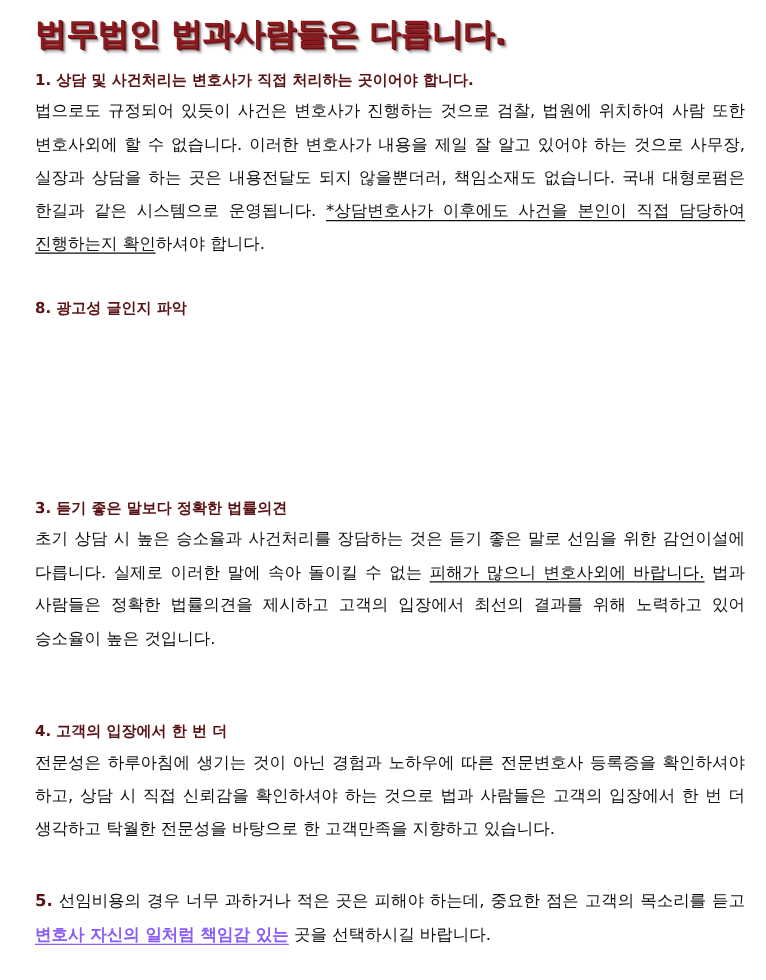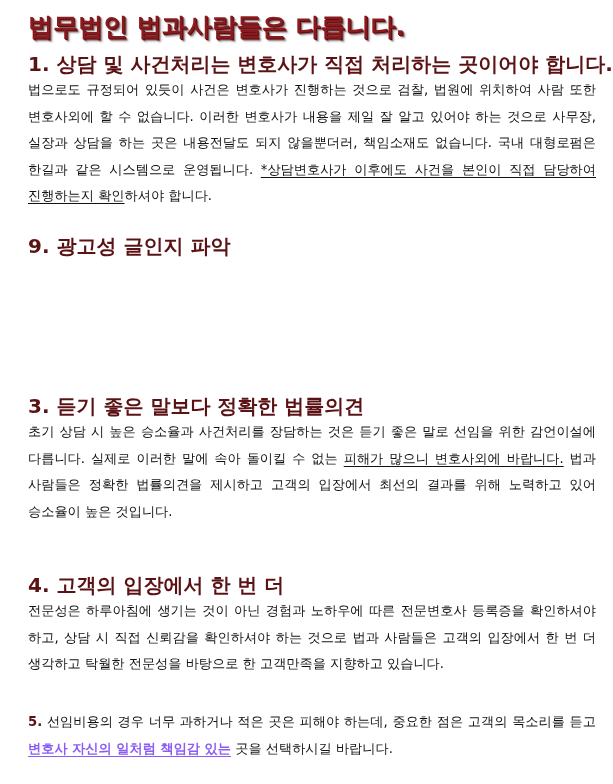--- a/index.html
+++ b/index.html
@@ -31,21 +31,21 @@
       letter-spacing: 0px;
       text-shadow: 1px 1px 0 #5a0f12, 2px 2px 1px rgba(90,15,18,0.55), 3px 3px 2px rgba(0,0,0,0.25);
       white-space: nowrap;
     }
     .section {
       position: absolute;
       left: 24px;
       width: 568px;
     }
     .heading {
-      font-size: 20px;
+      font-size: 12px;
       font-weight: bold;
       color: #5a1214;
       height: 26px;
       line-height: 26px;
       white-space: nowrap;
     }
     .para {
       font-size: 13.2px;
       line-height: 26.6px;
       text-align: justify;
@@ -73,21 +73,21 @@
 <div class="page">
 
   <div class="title">법무법인 법과사람들은 다릅니다.</div>
 
   <div class="section" style="top:51px;">
     <div class="heading">1. 상담 및 사건처리는 변호사가 직접 처리하는 곳이어야 합니다.</div>
     <div class="para"><span>법으로도 규정되어 있듯이 사건은 변호사가 진행하는 것으로 검찰, 법원에 위치하여 사람 또한 변호사외에 할 수 없습니다. 이러한 변호사가 내용을 제일 잘 알고 있어야 하는 것으로 사무장, 실장과 상담을 하는 곳은 내용전달도 되지 않을뿐더러, 책임소재도 없습니다. 국내 대형로펌은 한길과 같은 시스템으로 운영됩니다. </span><span class="u">*상담변호사가 이후에도 사건을 본인이 직접 담당하여 진행하는지 확인</span><span>하셔야 합니다.</span></div>
   </div>
 
   <div class="section" style="top:233px;">
-    <div class="heading">9. 광고성 글인지 파악</div>
+    <div class="heading">8. 광고성 글인지 파악</div>
   </div>
 
   <div class="section" style="top:393px;">
     <div class="heading">3. 듣기 좋은 말보다 정확한 법률의견</div>
     <div class="para"><span>초기 상담 시 높은 승소율과 사건처리를 장담하는 것은 듣기 좋은 말로 선임을 위한 감언이설에 다릅니다. 실제로 이러한 말에 속아 돌이킬 수 없는 </span><span class="u">피해가 많으니 변호사외에 바랍니다.</span><span> 법과 사람들은 정확한 법률의견을 제시하고 고객의 입장에서 최선의 결과를 위해 노력하고 있어 승소율이 높은 것입니다.</span></div>
   </div>
 
   <div class="section" style="top:552px;margin-top:20px;">
     <div class="heading">4. 고객의 입장에서 한 번 더</div>
     <div class="para"><span>전문성은 하루아침에 생기는 것이 아닌 경험과 노하우에 따른 전문변호사 등록증을 확인하셔야 하고, 상담 시 직접 신뢰감을 확인하셔야 하는 것으로 법과 사람들은 고객의 입장에서 한 번 더 생각하고 탁월한 전문성을 바탕으로 한 고객만족을 지향하고 있습니다.</span></div>

